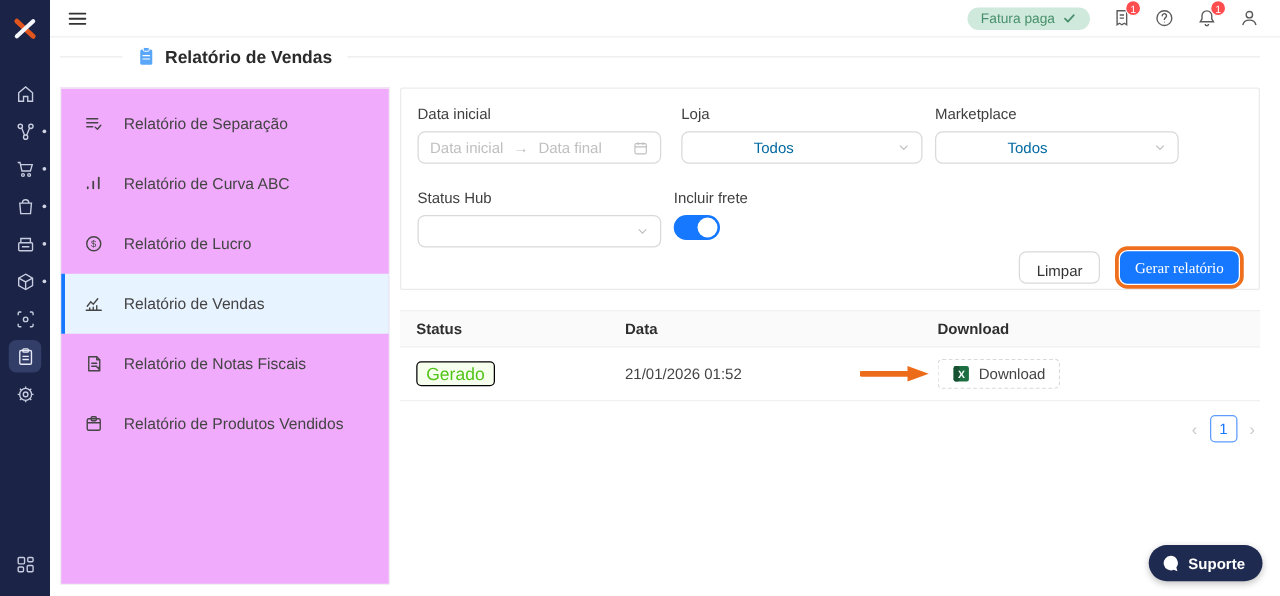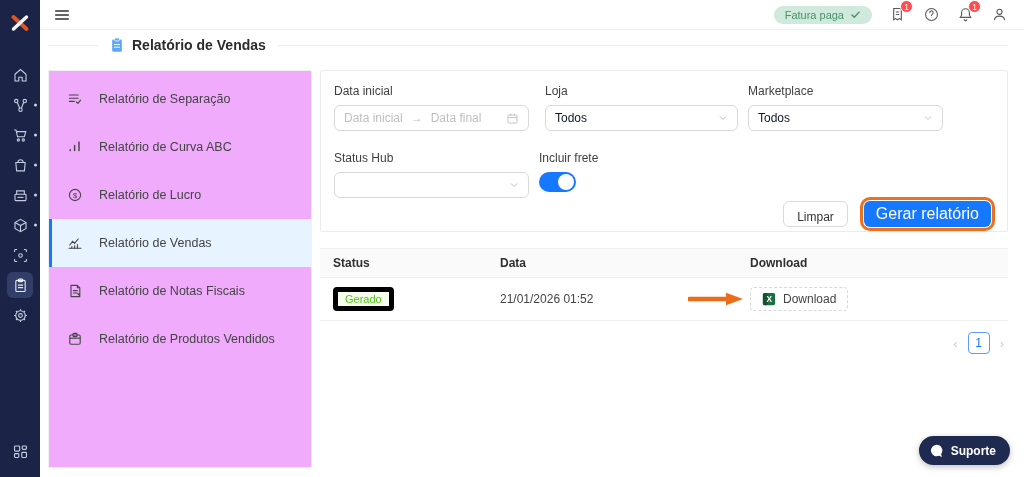--- a/index.html
+++ b/index.html
@@ -44,46 +44,46 @@
   .menu-item.active { background:#e7f3ff; border-left-color:#1677ff; }
 
   
   .filter-card { position:absolute; left:320px; top:70px; width:688px; height:162px; background:#fff;
     border:1px solid #ebebeb; border-radius:2px; }
   .fgroup { position:absolute; }
   .flabel { font-size:12px; color:#3f3f3f; margin-bottom:7px; }
   .control { height:26px; border:1px solid #d9d9d9; border-radius:6px; background:#fff;
     display:flex; align-items:center; padding:0 9px; font-size:12px; cursor:pointer; }
   .ph { color:#bfbfbf; }
-  .val { color:#0f172a; }
+  .val { color:#0369a1;margin-left:48px; }
   .ctl-right { margin-left:auto; display:flex; }
   .g-daterange { left:13px; top:13px; } .g-daterange .control { width:195px; gap:8px; }
   .g-loja { left:224px; top:13px; } .g-loja .control { width:193px; }
   .g-marketplace { left:427px; top:13px; } .g-marketplace .control { width:195px; }
   .g-statushub { left:13px; top:80px; } .g-statushub .control { width:195px; }
   .g-frete { left:218px; top:80px; }
   .toggle { width:37px; height:20px; border-radius:10px; background:#1677ff; position:relative; cursor:pointer; margin-top:2px; }
   .toggle .knob { position:absolute; top:2px; right:2px; width:16px; height:16px; border-radius:50%; background:#fff; }
   .card-buttons { position:absolute; right:16px; top:130px; display:flex; align-items:center; gap:16px; }
   .btn-default { height:26px; padding:8px 13px; background:#fff; border:1px solid #d9d9d9; border-radius:6px;
     font-size:12px; color:#333; cursor:pointer; font-family:inherit; }
   .btn-primary { height:26px; padding:0 12px; background:#1677ff; border:none; border-radius:6px;
-    font-size:16px; color:#fff; cursor:pointer; font-family:Liberation Sans, sans-serif;
+    font-size:12px; color:#fff; cursor:pointer; font-family:Liberation Serif, serif;
     outline:3px solid #ee6f1d; outline-offset:1px; }
 
   
   .report-table { position:absolute; left:320px; top:248px; width:688px; }
   .t-head { display:flex; align-items:center; height:30px; background:#fafafa;
     border-top:1px solid #f0f0f0; border-bottom:1px solid #f0f0f0; padding-left:13px; }
   .t-row { display:flex; align-items:center; height:43px; border-bottom:1px solid #f0f0f0; padding-left:13px; }
   .c1 { width:167px; } .c2 { width:250px; } .c3 { flex:1; position:relative; }
   .th { font-size:12px; font-weight:bold; color:#2f2f2f; }
   .td { font-size:12px; color:#444; }
-  .tag-ok { display:inline-block; font-size:11px; color:#52c41a; background:#f6ffed;
-    border:5px solid #000000; border-radius:4px; padding:1px 7px; }
+  .tag-ok { display:inline-block; font-size:14px; color:#52c41a; background:#f6ffed;
+    border:1px solid #000000; border-radius:4px; padding:1px 7px; }
   .annot-arrow { position:absolute; left:-62px; top:50%; transform:translateY(-50%); display:flex; }
   .dl-btn { display:inline-flex; align-items:center; gap:7px; background:#fff; border:1px dashed #d9d9d9;
     border-radius:4px; padding:4px 11px; font-size:12px; color:#444; cursor:pointer; font-family:inherit; }
   .pager { display:flex; align-items:center; justify-content:flex-end; gap:10px; margin-top:11px; padding-right:4px; }
   .pg-nav { font-size:13px; color:#c9c9c9; cursor:pointer; line-height:1; }
   .pg-cur { width:22px; height:22px; border:1px solid #5d9bff; border-radius:4px; color:#1677ff;
     font-size:12px; display:flex; align-items:center; justify-content:center; cursor:pointer; background:#fff; }
 
   
   .support-btn { position:absolute; right:14px; bottom:12px; height:29px; border-radius:15px; background:#1f2a50;

